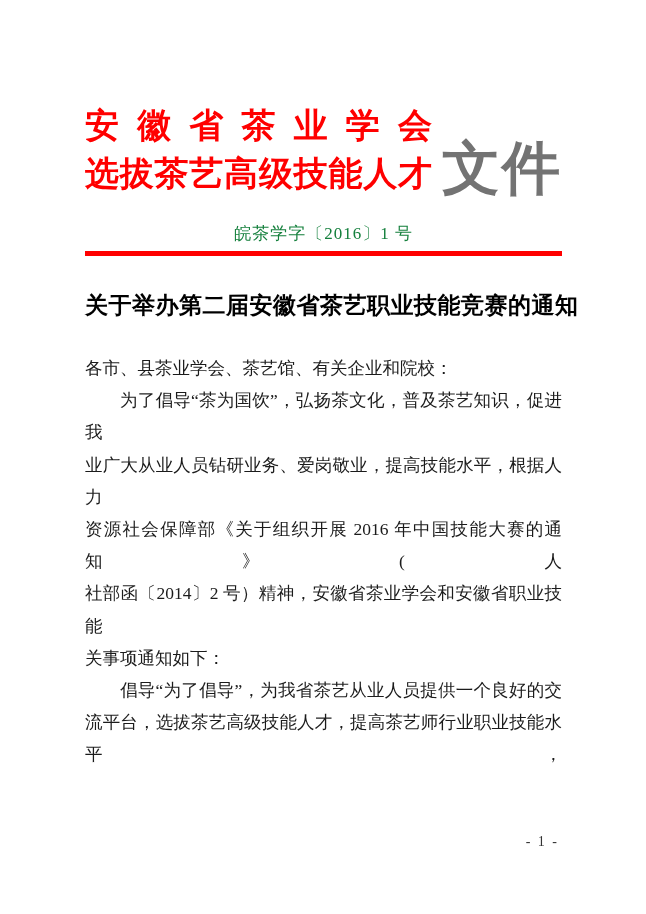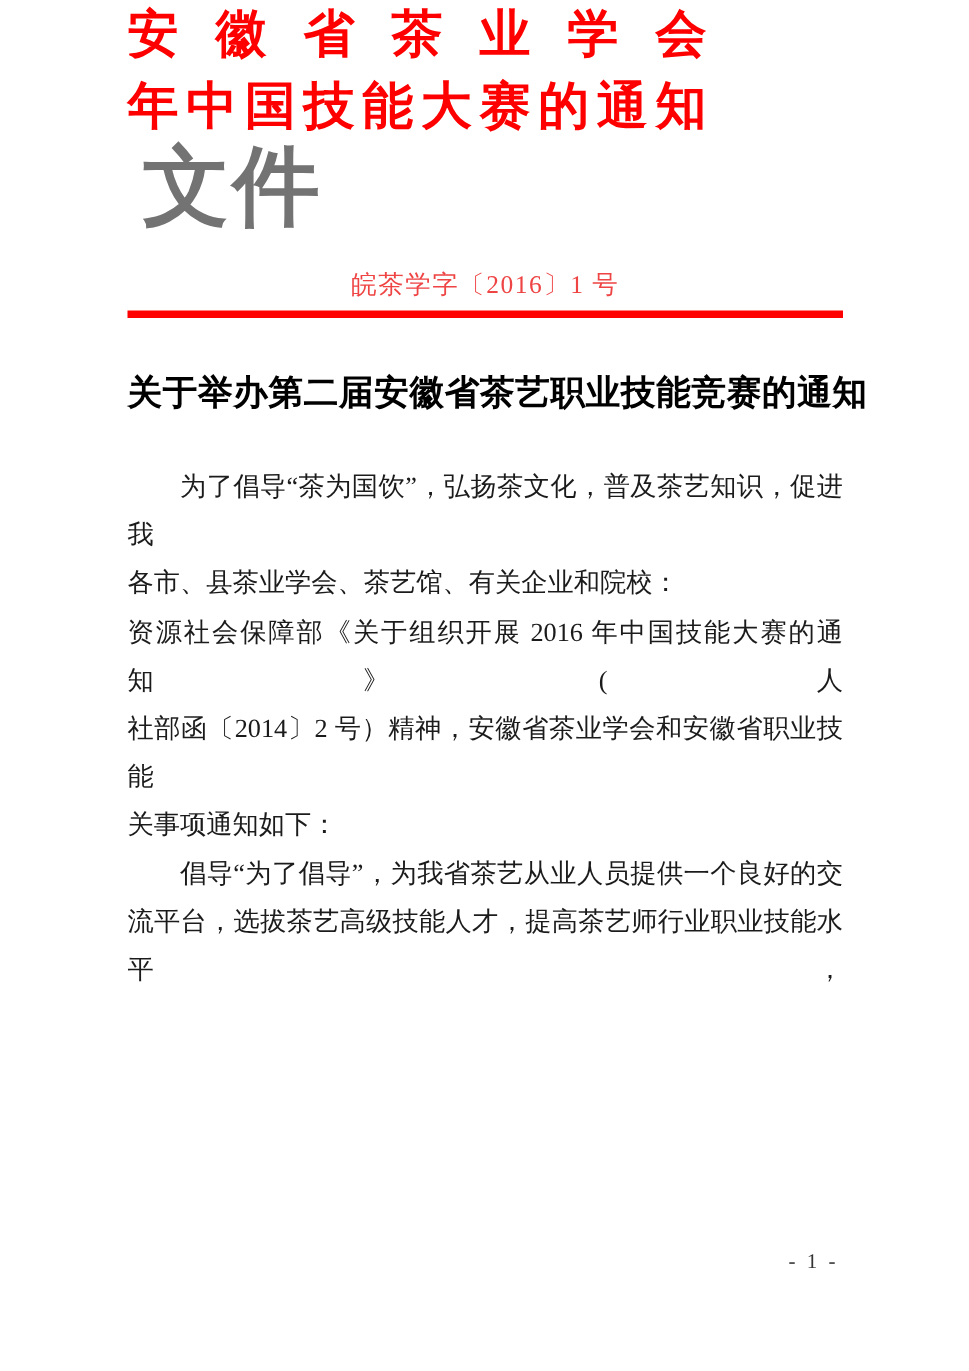--- a/index.html
+++ b/index.html
@@ -11,23 +11,23 @@
     margin: 0 auto;
     background: #ffffff;
     padding: 0 84px 0 85px;
     overflow: hidden;
     font-family: "Liberation Serif", serif;
     color: #1b1b1b;
   }
 
   
   .header {
+    margin-top: 102px;
     display: flex;
-    align-items: flex-start;
-    flex-direction: column;
+    align-items: flex-end;
   }
   .org-lines { width: 386px; }
   .org-line {
     color: #ff0000;
     font-weight: 700;
     font-size: 34px;
     line-height: 48px;
     white-space: nowrap;
     text-align: justify;
     text-align-last: justify;
@@ -43,21 +43,21 @@
     letter-spacing: 2px;
     font-family: "Liberation Serif", serif;
     white-space: nowrap;
   }
 
   .doc-number {
     margin-top: 26px;
     text-align: center;
     font-size: 17px;
     line-height: 20px;
-    color: #ef4444;
+    color: #15803d;
     letter-spacing: 1px;
   }
 
   .red-rule {
     margin-top: 7px;
     height: 5px;
     background: #ff0000;
   }
 
   
@@ -105,34 +105,35 @@
   }
 </style>
 </head>
 <body>
 
 <div class="page">
 
   <div class="header">
     <div class="org-lines">
       <div class="org-line">安徽省茶业学会</div>
-      <div class="org-line">年中国技能大赛的通知</div>
+      <div class="org-line">选拔茶艺高级技能人才</div>
     </div>
     <div class="doc-word">文件</div>
   </div>
 
   <div class="doc-number">皖茶学字〔2016〕1 号</div>
 
   <div class="red-rule"></div>
 
   <div class="title">关于举办第二届安徽省茶艺职业技能竞赛的通知</div>
 
   <div class="body-text">
+    <div class="bline">各市、县茶业学会、茶艺馆、有关企业和院校：</div>
     <div class="bline j ind">为了倡导“茶为国饮”，弘扬茶文化，普及茶艺知识，促进我</div>
-    <div class="bline">各市、县茶业学会、茶艺馆、有关企业和院校：</div>
+    <div class="bline j">业广大从业人员钻研业务、爱岗敬业，提高技能水平，根据人力</div>
     <div class="bline j">资源社会保障部《关于组织开展 2016 年中国技能大赛的通知》(人</div>
     <div class="bline j">社部函〔2014〕2 号）精神，安徽省茶业学会和安徽省职业技能</div>
     <div class="bline">关事项通知如下：</div>
     <div class="bline j ind">倡导“为了倡导”，为我省茶艺从业人员提供一个良好的交</div>
     <div class="bline j">流平台，选拔茶艺高级技能人才，提高茶艺师行业职业技能水平，</div>
 
   </div>
 
   <div class="page-number">- 1 -</div>
 

